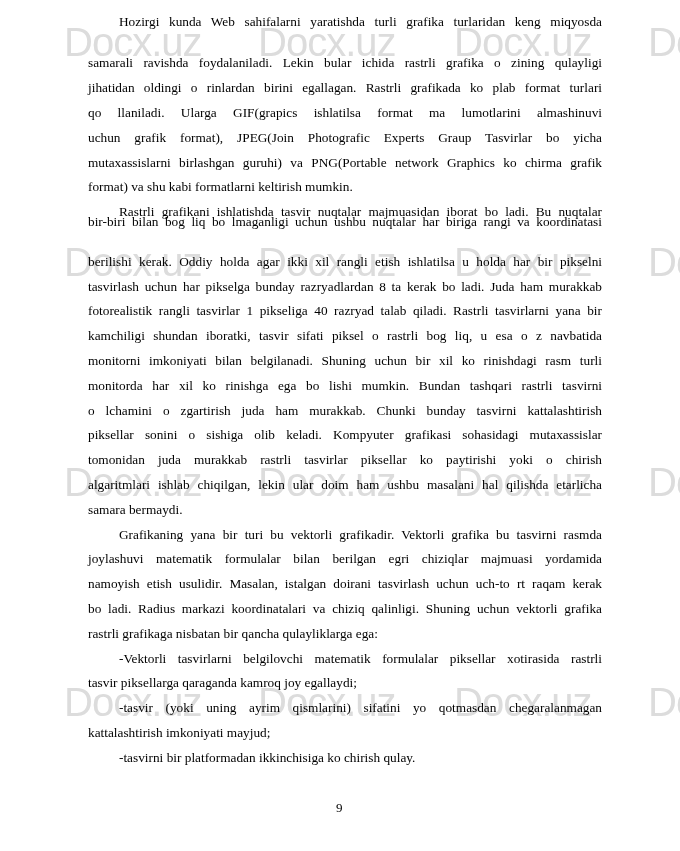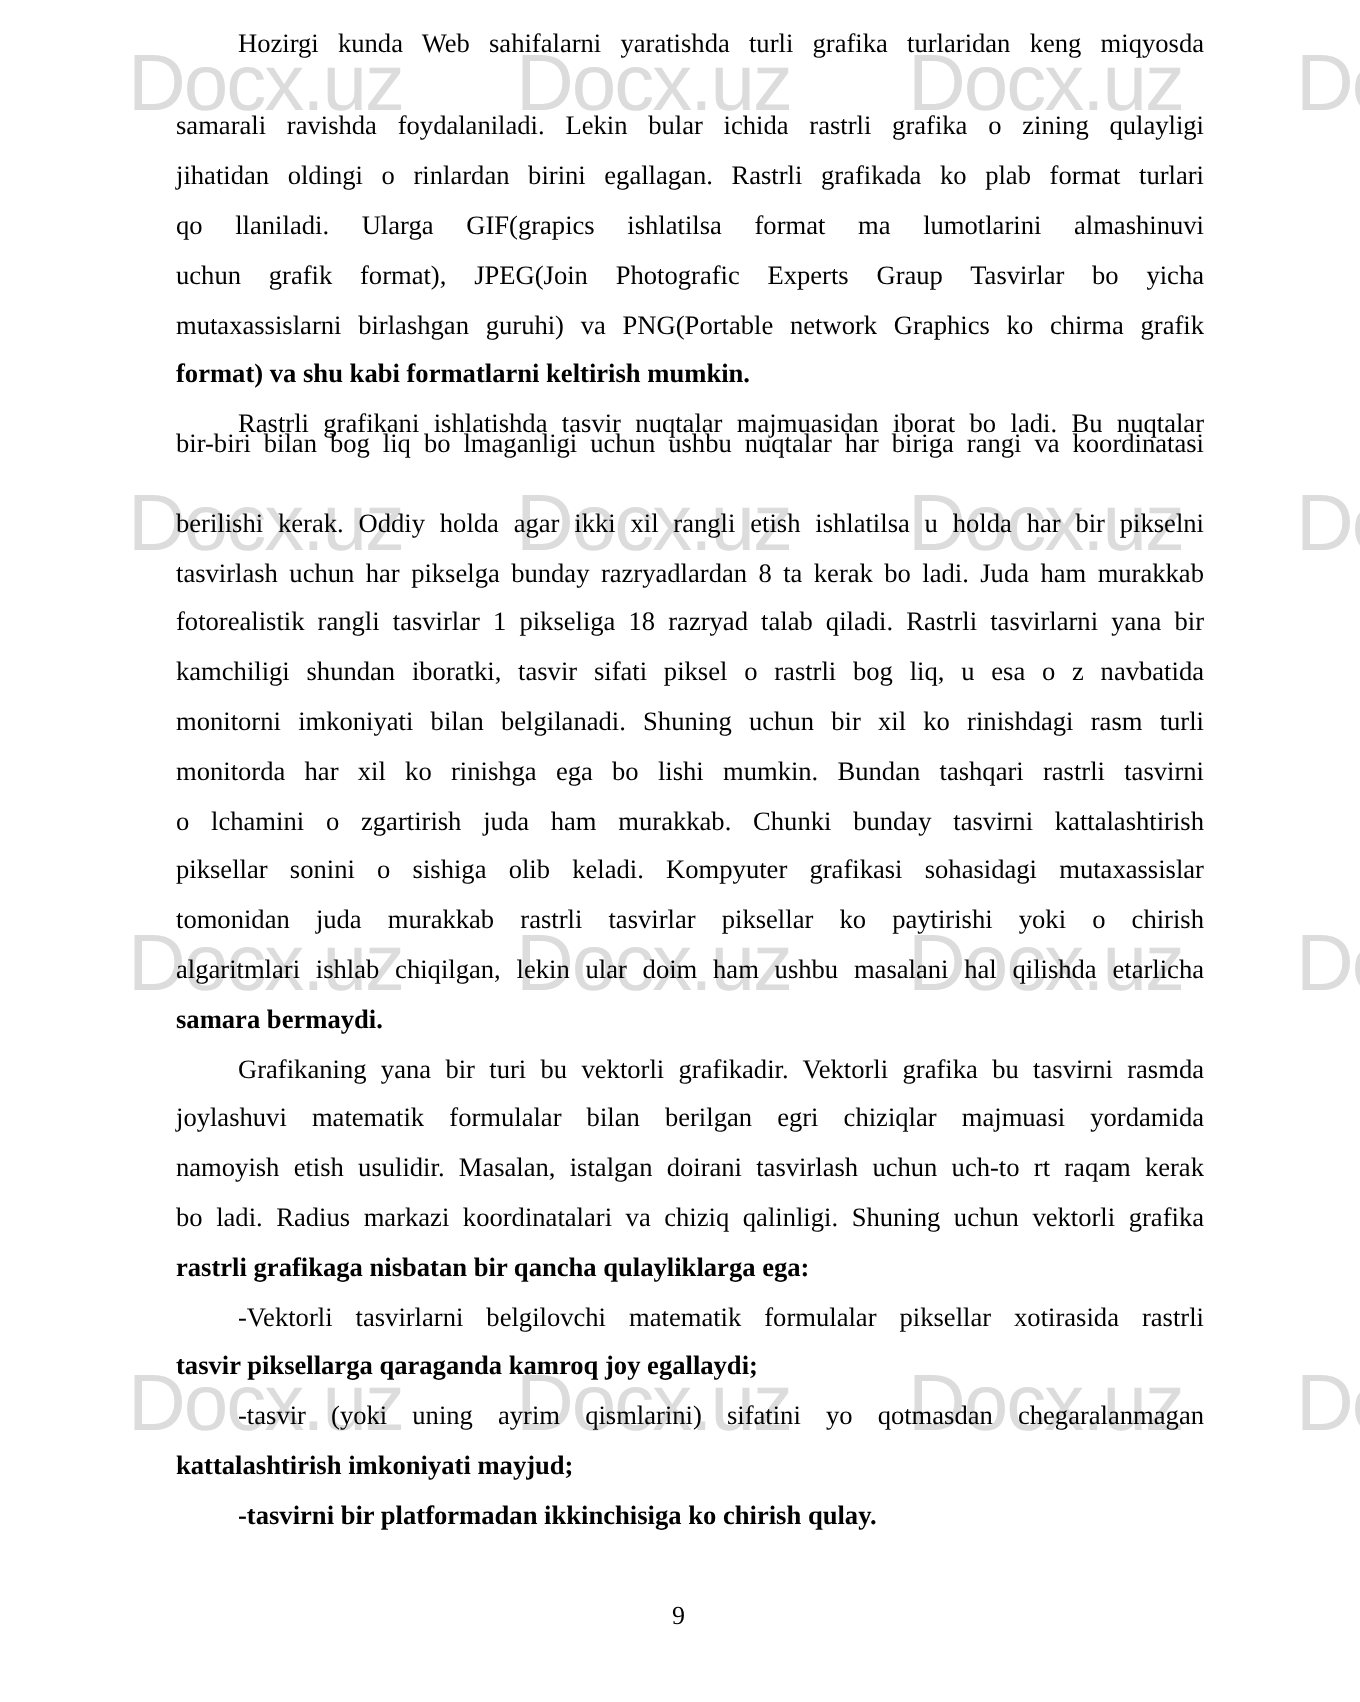--- a/index.html
+++ b/index.html
@@ -6,21 +6,21 @@
   body { width: 680px; height: 851px; position: relative; overflow: hidden;
          font-family: "Liberation Serif", "DejaVu Serif", serif; color: #000; }
   .page { position: absolute; left: 0; top: 0; width: 680px; height: 851px; background: #fff; }
   .watermark-layer { position: absolute; left: 0; top: 0; width: 680px; height: 851px; pointer-events: none; z-index: 0; margin-left: 36px; }
   .wm { position: absolute; font-family: "Liberation Sans", "DejaVu Sans", sans-serif;
         font-size: 40px; color: #dcdcdc; letter-spacing: -1px; line-height: 1; white-space: nowrap; }
   .text-layer { position: absolute; left: 0; top: 0; width: 680px; height: 851px; z-index: 1; }
   .line { position: absolute; left: 88px; width: 514px; font-size: 13.3px; line-height: 16px;
           white-space: nowrap; text-align: justify; text-align-last: justify; }
   .line.indent { left: 119px; width: 483px; }
-  .line.last { text-align-last: left; font-weight: bold; }
+  .line.last { text-align-last: left; }
   .page-number { position: absolute; left: 336px; top: 800px; font-size: 13px; line-height: 16px; }
 </style>
 </head>
 <body>
 
 <div class="page">
 
   <div class="watermark-layer">
 
     <div class="wm" style="left:28px;top:22px">Docx.uz</div>
@@ -54,21 +54,21 @@
       <div class="line" style="top:130px">uchun  grafik  format),  JPEG(Join  Photografic  Experts  Graup        Tasvirlar  bo   yicha</div>
       <div class="line" style="top:155px">mutaxassislarni birlashgan guruhi) va PNG(Portable network Graphics     ko   chirma grafik</div>
       <div class="line last" style="top:179px">format) va shu kabi formatlarni keltirish mumkin.</div>
     </div>
 
     <div>
       <div class="line indent" style="top:204px">Rastrli grafikani ishlatishda tasvir nuqtalar majmuasidan iborat bo   ladi. Bu nuqtalar</div>
       <div class="line" style="top:214px">bir-biri bilan bog   liq bo   lmaganligi uchun ushbu nuqtalar har biriga rangi va koordinatasi</div>
       <div class="line" style="top:254px">berilishi  kerak.  Oddiy  holda  agar  ikki  xil  rangli  etish  ishlatilsa  u  holda  har  bir  pikselni</div>
       <div class="line" style="top:279px">tasvirlash uchun har pikselga bunday razryadlardan 8 ta kerak bo   ladi. Juda ham murakkab</div>
-      <div class="line" style="top:303px">fotorealistik rangli tasvirlar 1 pikseliga 18 razryad talab qiladi. Rastrli tasvirlarni yana bir</div>
+      <div class="line" style="top:303px">fotorealistik rangli tasvirlar 1 pikseliga 40 razryad talab qiladi. Rastrli tasvirlarni yana bir</div>
       <div class="line" style="top:328px">kamchiligi shundan iboratki, tasvir sifati piksel o   rastrli bog   liq, u esa o   z navbatida</div>
       <div class="line" style="top:353px">monitorni  imkoniyati  bilan  belgilanadi.  Shuning  uchun  bir  xil  ko   rinishdagi  rasm  turli</div>
       <div class="line" style="top:378px">monitorda  har  xil  ko   rinishga  ega  bo   lishi  mumkin.  Bundan  tashqari  rastrli  tasvirni</div>
       <div class="line" style="top:403px">o   lchamini  o   zgartirish  juda  ham  murakkab.  Chunki  bunday  tasvirni  kattalashtirish</div>
       <div class="line" style="top:427px">piksellar  sonini  o   sishiga  olib  keladi.  Kompyuter  grafikasi  sohasidagi  mutaxassislar</div>
       <div class="line" style="top:452px">tomonidan  juda  murakkab  rastrli  tasvirlar  piksellar    ko   paytirishi    yoki  o   chirish</div>
       <div class="line" style="top:477px">algaritmlari  ishlab  chiqilgan,  lekin  ular  doim  ham  ushbu  masalani  hal  qilishda  etarlicha</div>
       <div class="line last" style="top:502px">samara bermaydi.</div>
     </div>
 

